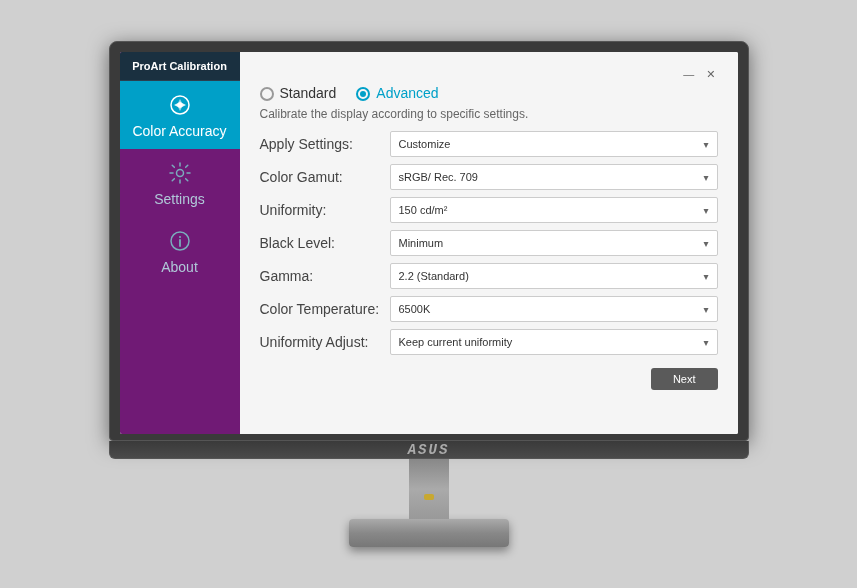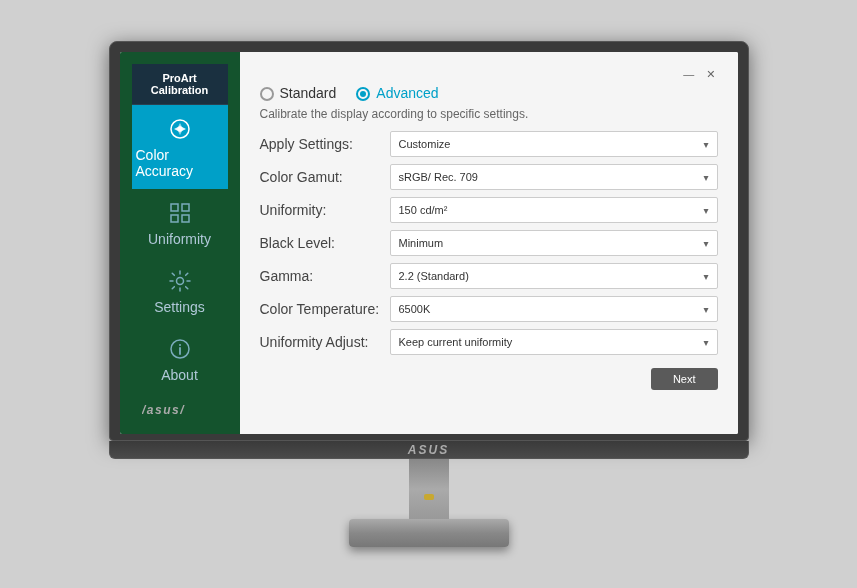--- a/index.html
+++ b/index.html
@@ -46,25 +46,26 @@
       background: linear-gradient(to bottom, #3a3a3a, #4a4a4a);
       border-radius: 0 0 6px 6px;
       display: flex;
       align-items: center;
       justify-content: center;
       border: 1px solid #555;
       border-top: none;
     }
 
     .asus-logo-bezel {
-      font-size: 12px;
+      font-size: 14px;
       color: #aaa;
       letter-spacing: 2px;
       font-style: italic;
       font-weight: bold;
+      font-family: Liberation Mono, monospace;
     }
 
     .monitor-neck {
       width: 40px;
       height: 60px;
       background: linear-gradient(to bottom, #888, #aaa, #999);
       margin: 0 auto;
       position: relative;
     }
 
@@ -86,25 +87,25 @@
       background: linear-gradient(to bottom, #aaa, #888, #777);
       border-radius: 4px;
       margin: 0 auto;
       box-shadow: 0 4px 10px rgba(0,0,0,0.4);
     }
 
     
     .sidebar {
       width: 120px;
       min-width: 120px;
-      background: #14532d;
+      background: #701a75;
       display: flex;
       flex-direction: column;
-      align-items: flex-start;
-      padding: 12px;
+      align-items: flex-end;
+      padding: 0;
     }
 
     .sidebar-title {
       width: 100%;
       background: #1a3040;
       color: #fff;
       font-size: 11px;
       font-weight: 600;
       text-align: center;
       padding: 8px 4px;
@@ -289,31 +290,20 @@
             <svg viewBox="0 0 24 24" fill="none">
               <circle cx="12" cy="12" r="9" stroke="white" stroke-width="1.5"></circle>
               <path d="M12 6 L15 12 L12 18 L9 12 Z" fill="white" opacity="0.6"></path>
               <path d="M6 12 L12 9 L18 12 L12 15 Z" fill="white" opacity="0.9"></path>
               <circle cx="12" cy="12" r="2.5" fill="white"></circle>
             </svg>
           </div>
           <span>Color Accuracy</span>
         </div>
 
-        <div class="sidebar-item">
-          <div class="sidebar-icon">
-            <svg viewBox="0 0 24 24" fill="none">
-              <rect x="3" y="3" width="7" height="7" stroke="#7aacbc" stroke-width="1.5"></rect>
-              <rect x="14" y="3" width="7" height="7" stroke="#7aacbc" stroke-width="1.5"></rect>
-              <rect x="3" y="14" width="7" height="7" stroke="#7aacbc" stroke-width="1.5"></rect>
-              <rect x="14" y="14" width="7" height="7" stroke="#7aacbc" stroke-width="1.5"></rect>
-            </svg>
-          </div>
-          <span>Uniformity</span>
-        </div>
 
         <div class="sidebar-item">
           <div class="sidebar-icon">
             <svg viewBox="0 0 24 24" fill="none">
               <circle cx="12" cy="12" r="3.5" stroke="#7aacbc" stroke-width="1.5"></circle>
               <path d="M12 2v3M12 19v3M4.22 4.22l2.12 2.12M17.66 17.66l2.12 2.12M2 12h3M19 12h3M4.22 19.78l2.12-2.12M17.66 6.34l2.12-2.12" stroke="#7aacbc" stroke-width="1.5" stroke-linecap="round"></path>
             </svg>
           </div>
           <span>Settings</span>
         </div>
@@ -322,25 +312,20 @@
           <div class="sidebar-icon">
             <svg viewBox="0 0 24 24" fill="none">
               <circle cx="12" cy="12" r="9" stroke="#7aacbc" stroke-width="1.5"></circle>
               <line x1="12" y1="11" x2="12" y2="17" stroke="#7aacbc" stroke-width="1.8" stroke-linecap="round"></line>
               <circle cx="12" cy="8" r="1" fill="#7aacbc"></circle>
             </svg>
           </div>
           <span>About</span>
         </div>
 
-        <div class="sidebar-logo">
-          <svg width="45" height="14" viewBox="0 0 60 18">
-            <text x="0" y="14" font-family="Arial" font-style="italic" font-weight="bold" font-size="16" fill="#aaaaaa" letter-spacing="2">/asus/</text>
-          </svg>
-        </div>
       </div>
 
       <div class="main-content">
 
         <div class="window-controls">
           <span class="window-btn">—</span>
           <span class="window-btn">✕</span>
         </div>
 
         <div class="mode-row">

